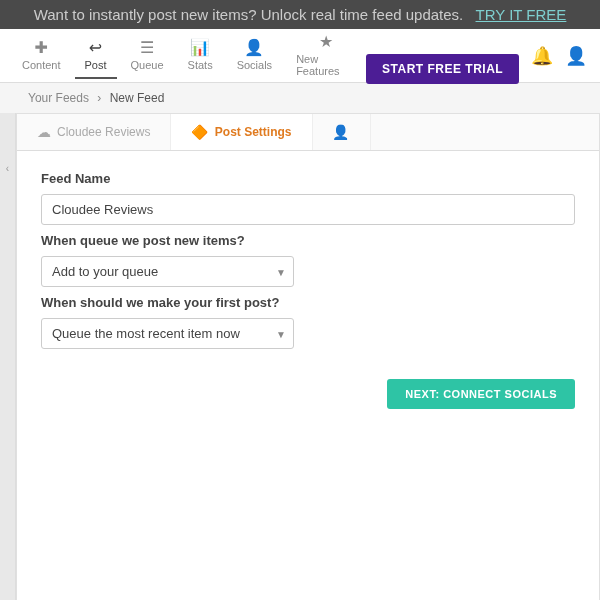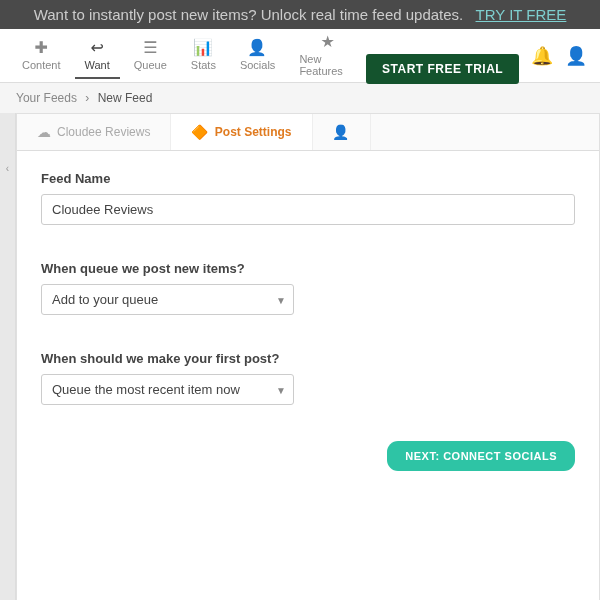--- a/index.html
+++ b/index.html
@@ -46,21 +46,21 @@
     }
     .nav-item.active {
       color: #444;
       border-bottom: 2px solid #555;
     }
     .nav-item .icon {
       font-size: 16px;
       margin-bottom: 2px;
     }
     .start-trial-btn {
-      background: #14532d;
+      background: #4c1d95;
       color: #fff;
       border: none;
       padding: 8px 16px;
       font-size: 12px;
       font-weight: bold;
       cursor: pointer;
       border-radius: 3px;
       white-space: nowrap;
       letter-spacing: 0.5px;
       margin-top: 26px;
@@ -72,21 +72,21 @@
       margin-left: 12px;
     }
     .nav-icon {
       font-size: 18px;
       color: #aaa;
       cursor: pointer;
     }
 
     
     .breadcrumb {
-      padding: 8px 16px;
+      padding: 8px 28px;
       font-size: 12px;
       color: #888;
       background: #f5f5f5;
     }
     .breadcrumb a {
       color: #888;
       cursor: pointer;
     }
     .breadcrumb .separator {
       margin: 0 5px;
@@ -143,21 +143,21 @@
     }
     .step-tab .tab-icon {
       font-size: 14px;
     }
 
     
     .form-area {
       padding: 20px 24px;
     }
     .form-section {
-      margin-bottom: 36px;
+      margin-bottom: 8px;
     }
     .form-label {
       font-weight: bold;
       font-size: 13px;
       color: #444;
       margin-bottom: 8px;
       display: block;
     }
     .form-input {
       width: 100%;
@@ -202,41 +202,41 @@
     }
     .next-btn {
       background: #2ec4a5;
       color: #fff;
       border: none;
       padding: 9px 18px;
       font-size: 11px;
       font-weight: bold;
       cursor: pointer;
       letter-spacing: 0.5px;
-      border-radius: 11px;
+      border-radius: 3px;
     }
   </style>
 </head>
 <body>
 
 <div class="announcement-bar">
   <span>Want to instantly post new items? Unlock real time feed updates.</span>
   &nbsp;
   <a>TRY IT FREE</a>
 </div>
 
 <div class="main-nav">
   <div class="nav-items">
     <div class="nav-item">
       <span class="icon">✚</span>
       <span>Content</span>
     </div>
     <div class="nav-item active">
       <span class="icon">↩</span>
-      <span>Want</span>
+      <span>Post</span>
     </div>
     <div class="nav-item">
       <span class="icon">☰</span>
       <span>Queue</span>
     </div>
     <div class="nav-item">
       <span class="icon">📊</span>
       <span>Stats</span>
     </div>
     <div class="nav-item">

